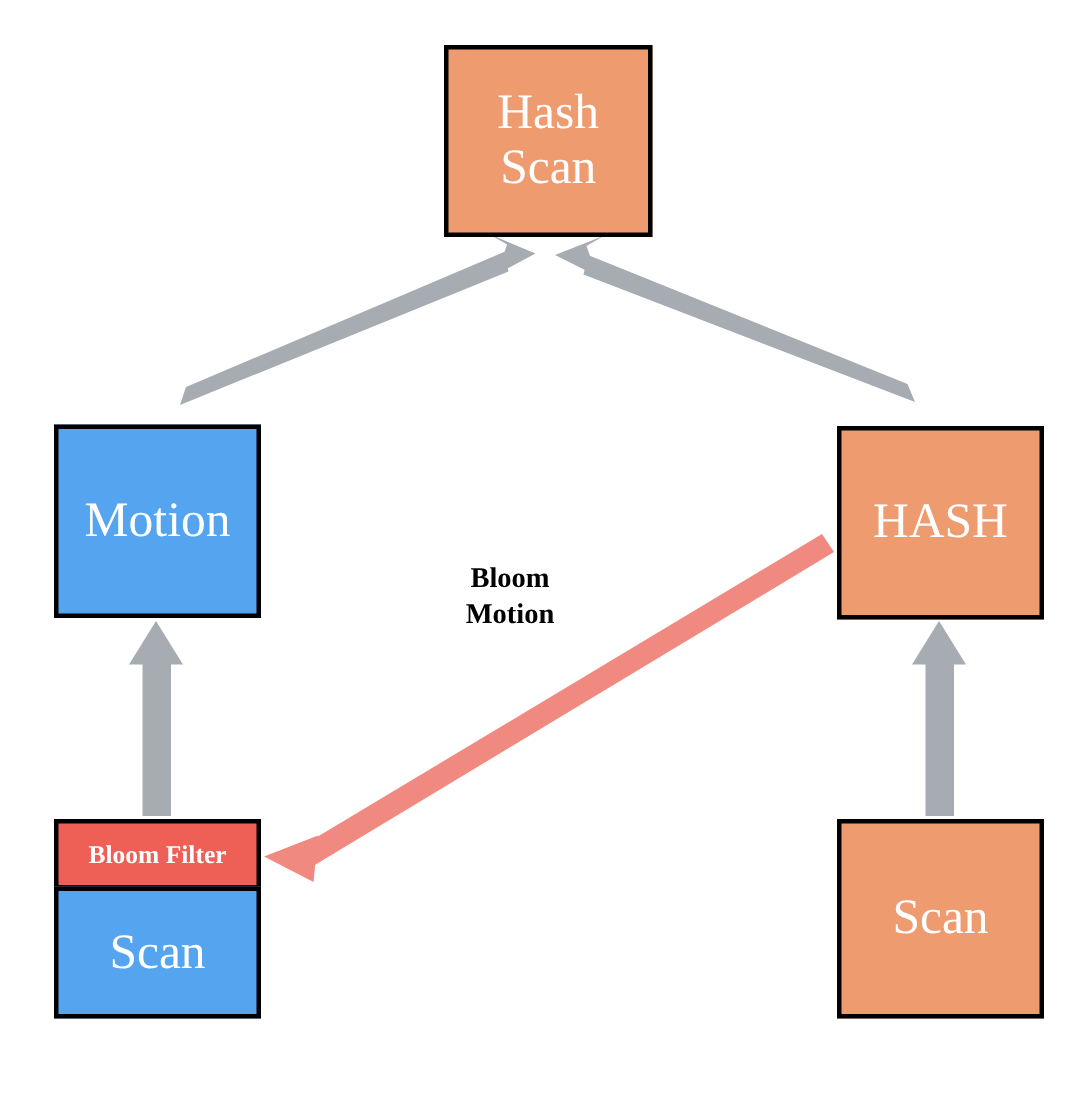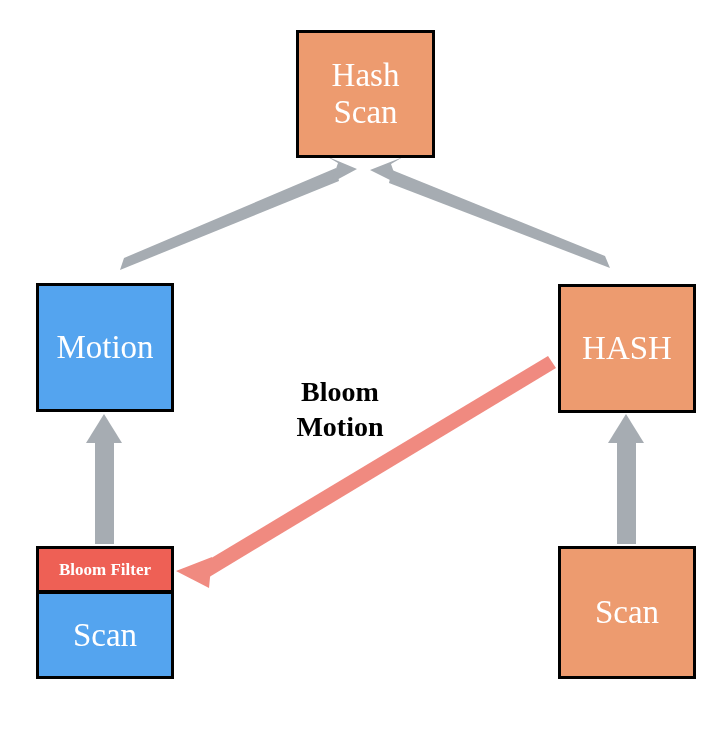--- a/index.html
+++ b/index.html
@@ -105,21 +105,21 @@
   
   #edge-label-bloom-motion {
     position: absolute;
     left: 258px;
     top: 374px;
     width: 164px;
     text-align: center;
     color: #000000;
     font-family: "Liberation Serif", serif;
     font-weight: 700;
-    font-size: 28px;
+    font-size: 19px;
     line-height: 1.25;
     z-index: 4;
   }
   #edge-label-bloom-motion .line { display: block; }
 
   
   #arrow-layer {
     position: absolute;
     left: 0; top: 0;
     width: 718px; height: 738px;

